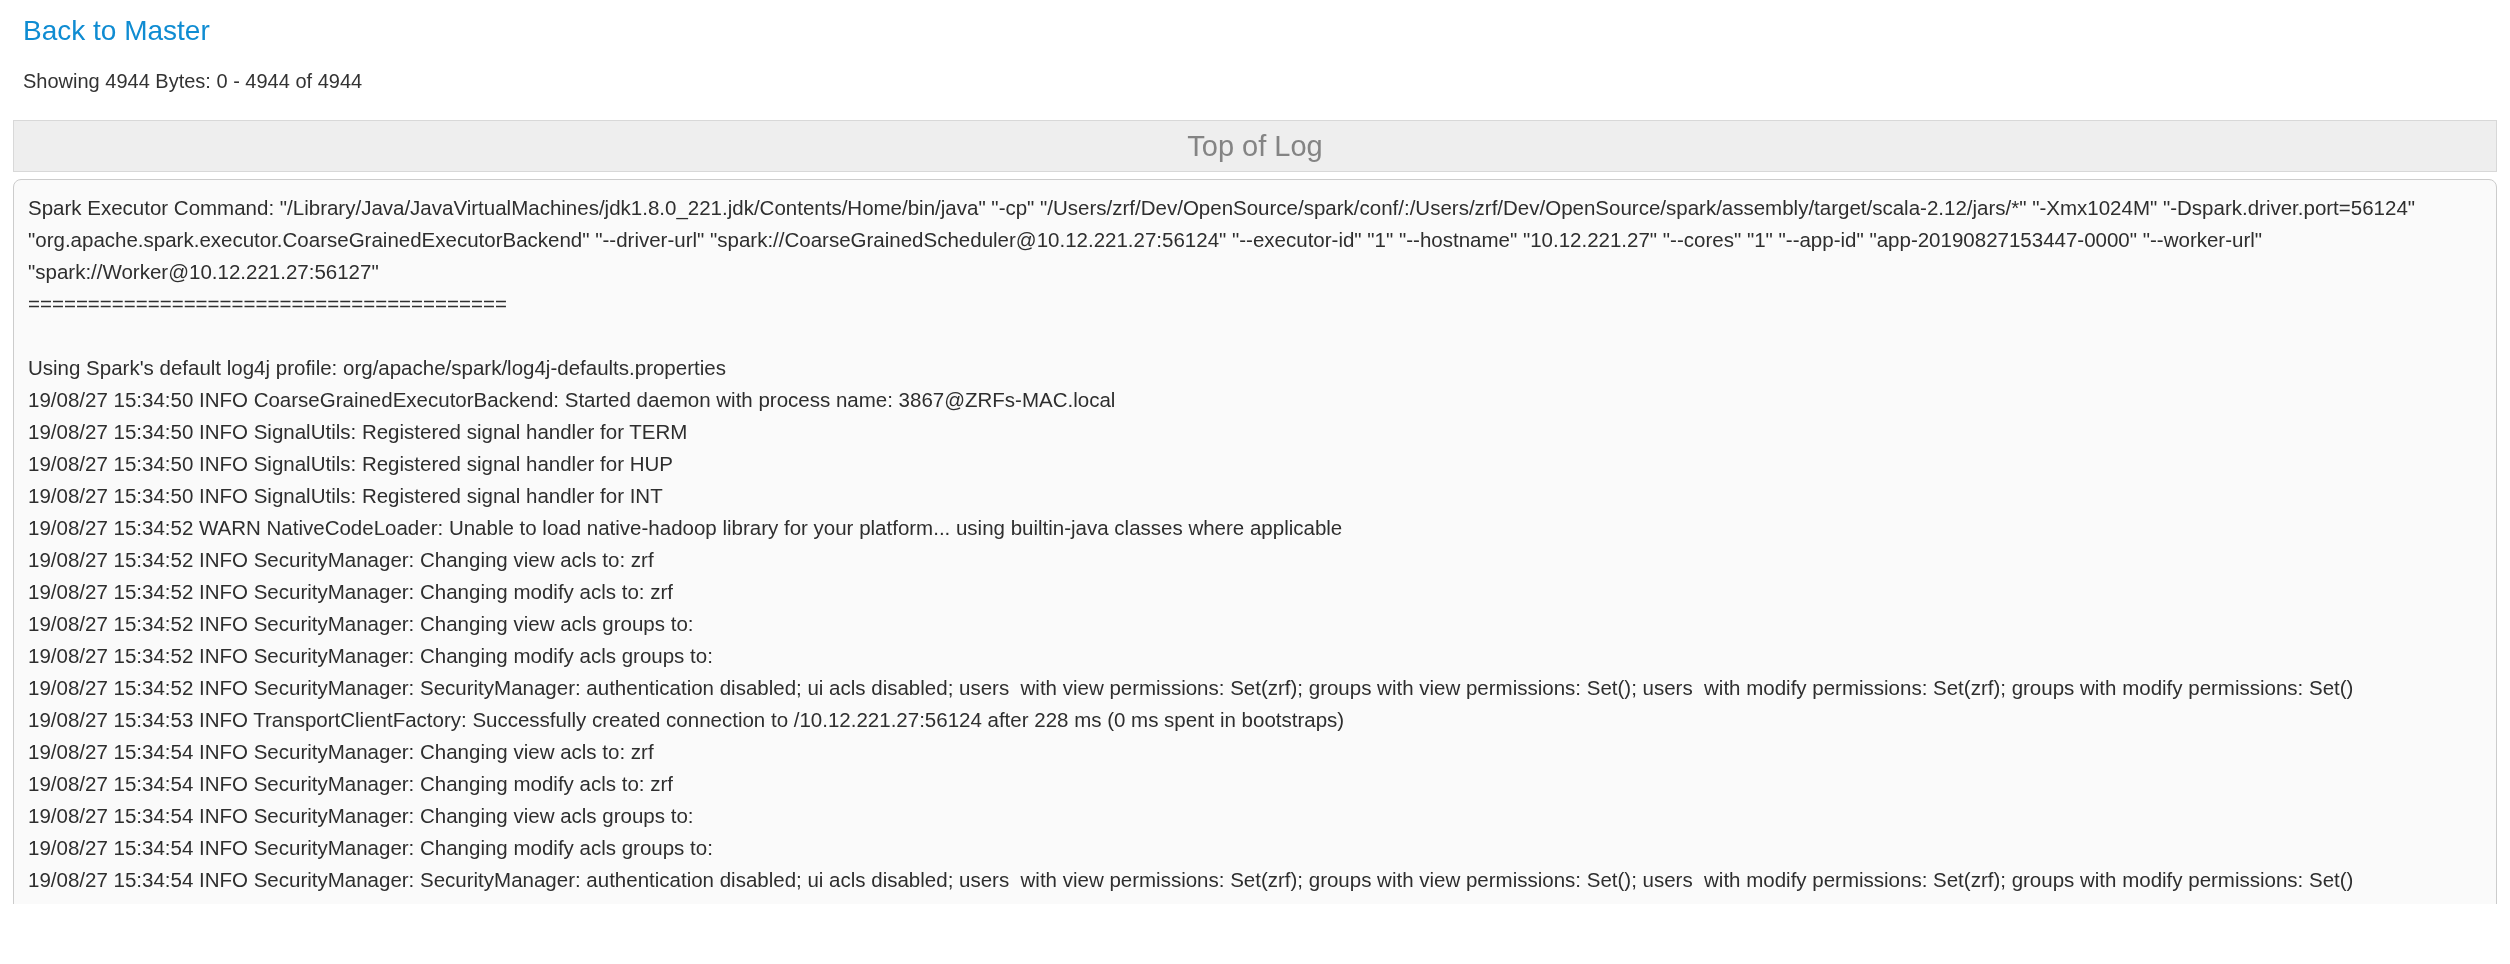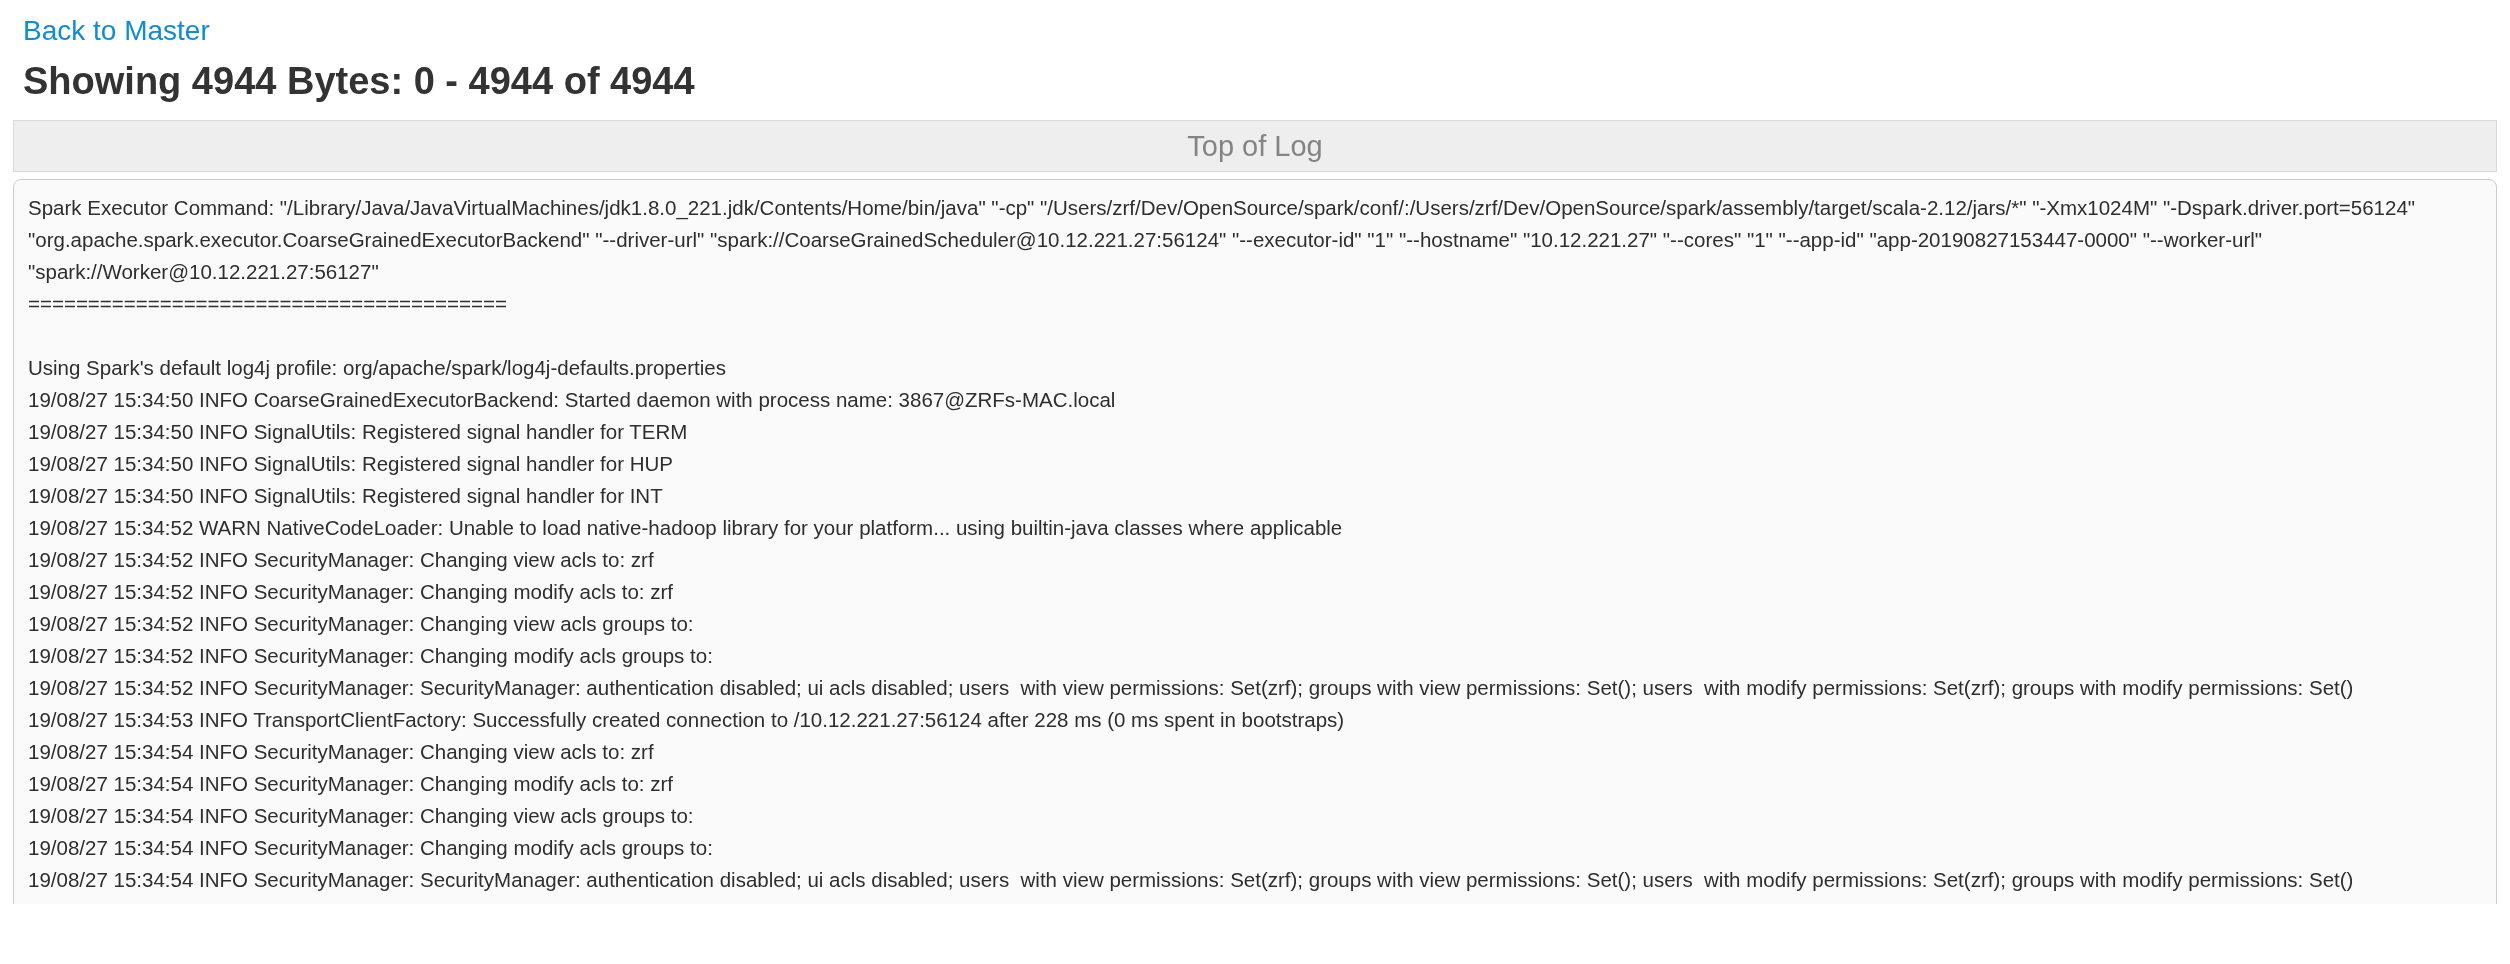--- a/index.html
+++ b/index.html
@@ -20,24 +20,23 @@
     display: inline-block;
     margin-left: 10px;
     font-size: 28px;
     line-height: 34px;
     color: #0f8cd2;
     text-decoration: none;
     cursor: pointer;
   }
   .byte-range {
     margin: 16px 0 0 10px;
-    font-size: 38px;
+    font-size: 20px;
     line-height: 34px;
     color: #333333;
-    font-weight: bold;
   }
   .log-header {
     margin-top: 22px;
     height: 52px;
     box-sizing: border-box;
     background: #eeeeee;
     border: 1px solid #d8d8d8;
     border-radius: 0;
     display: flex;
     align-items: center;

